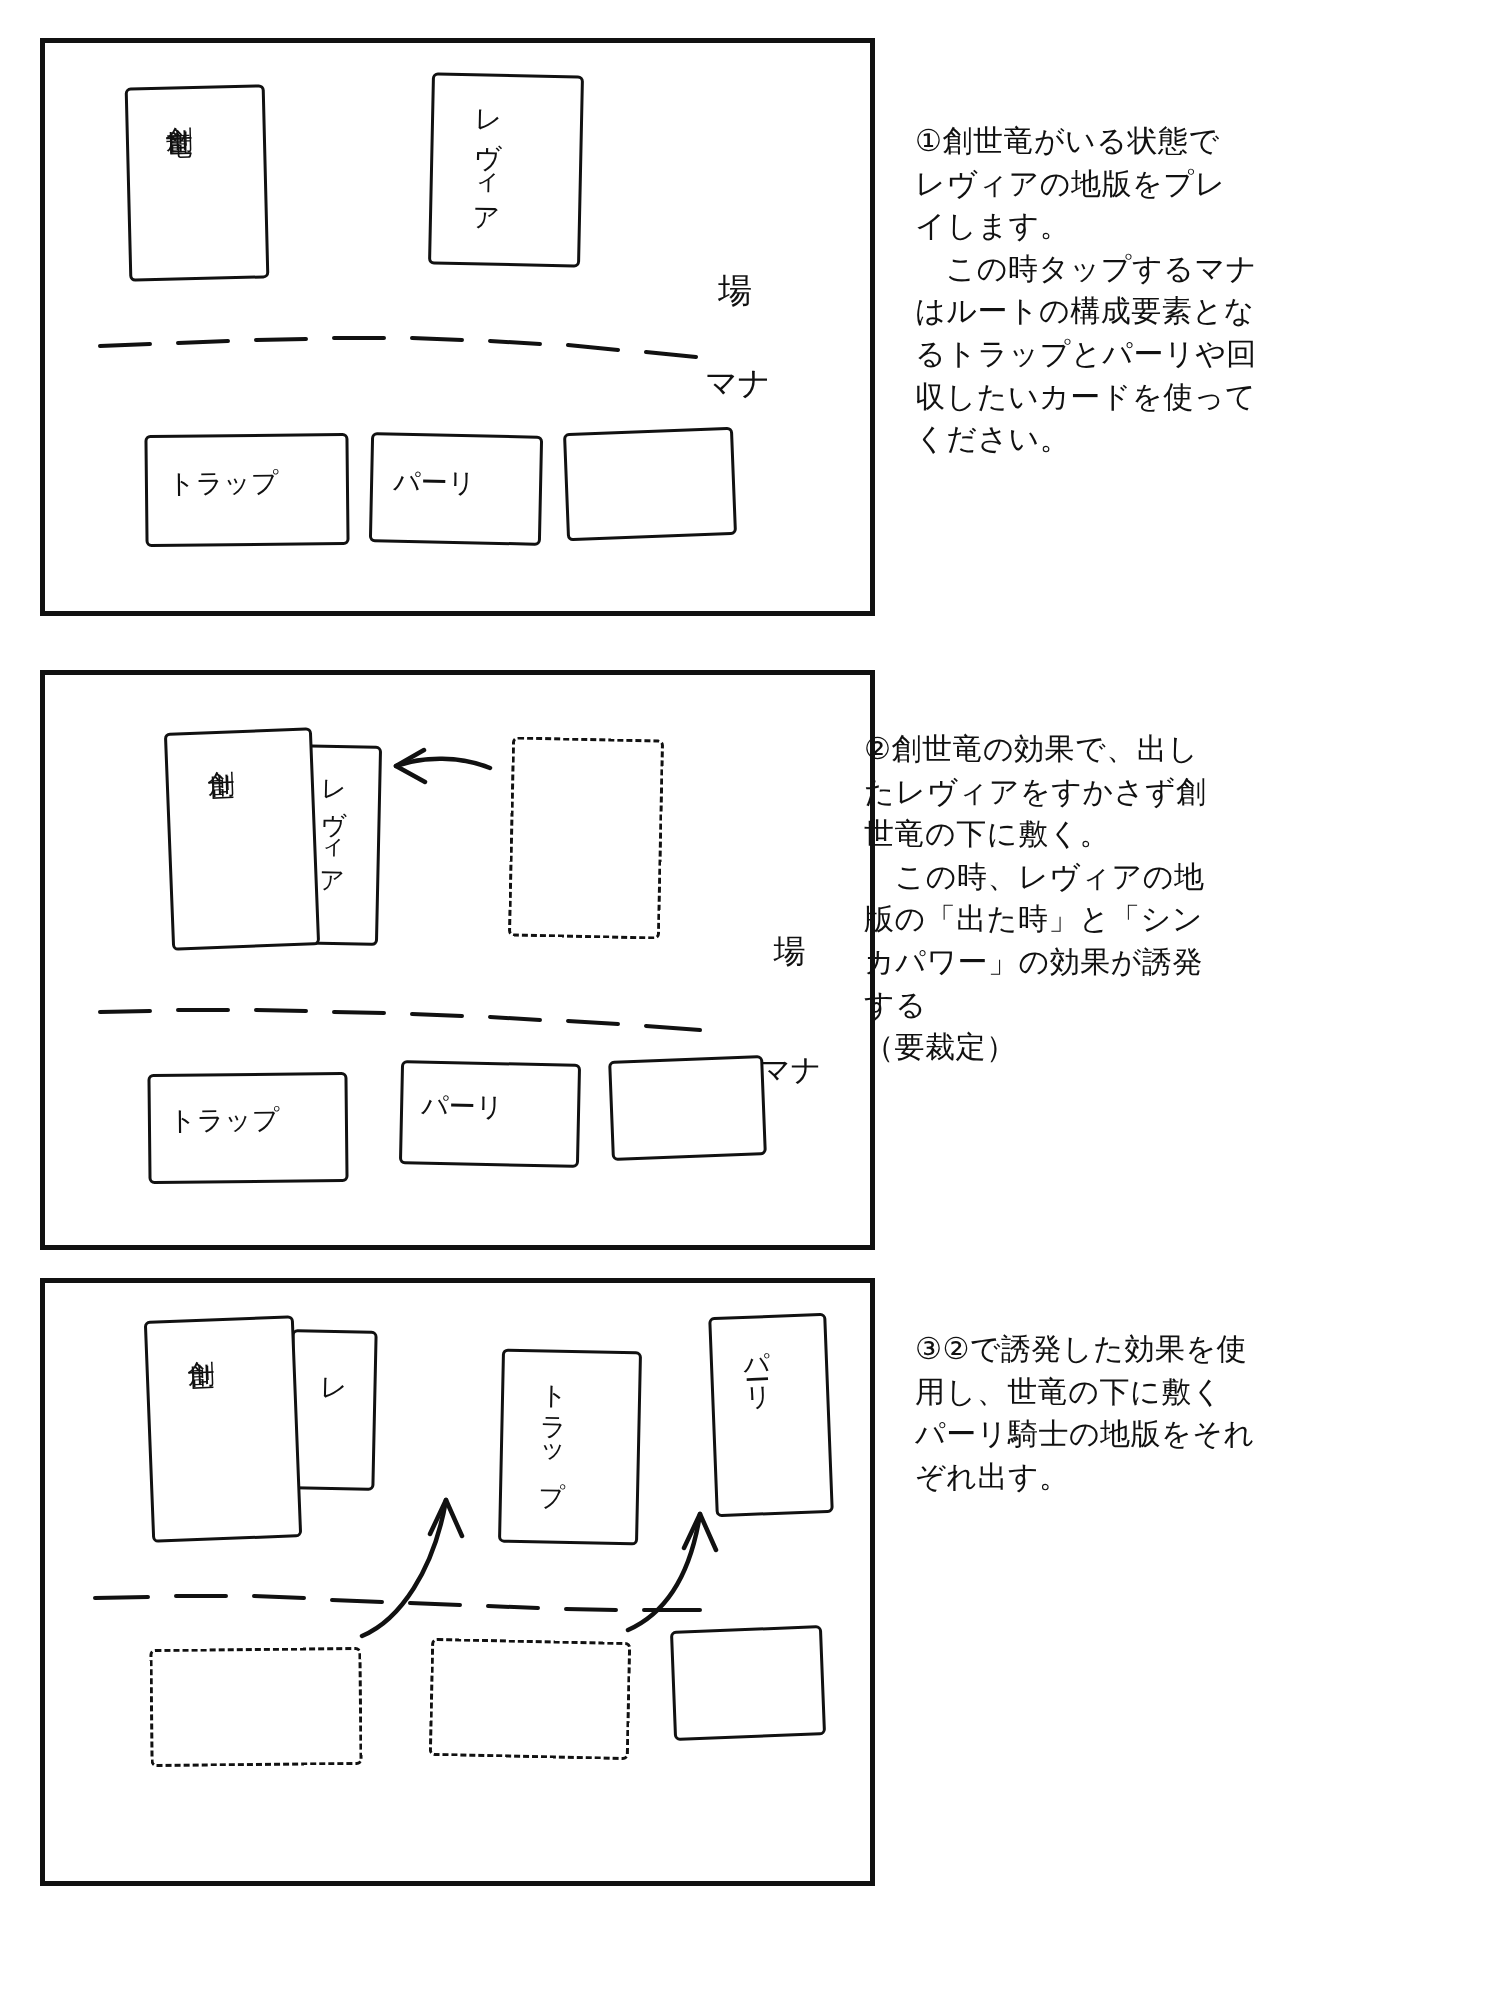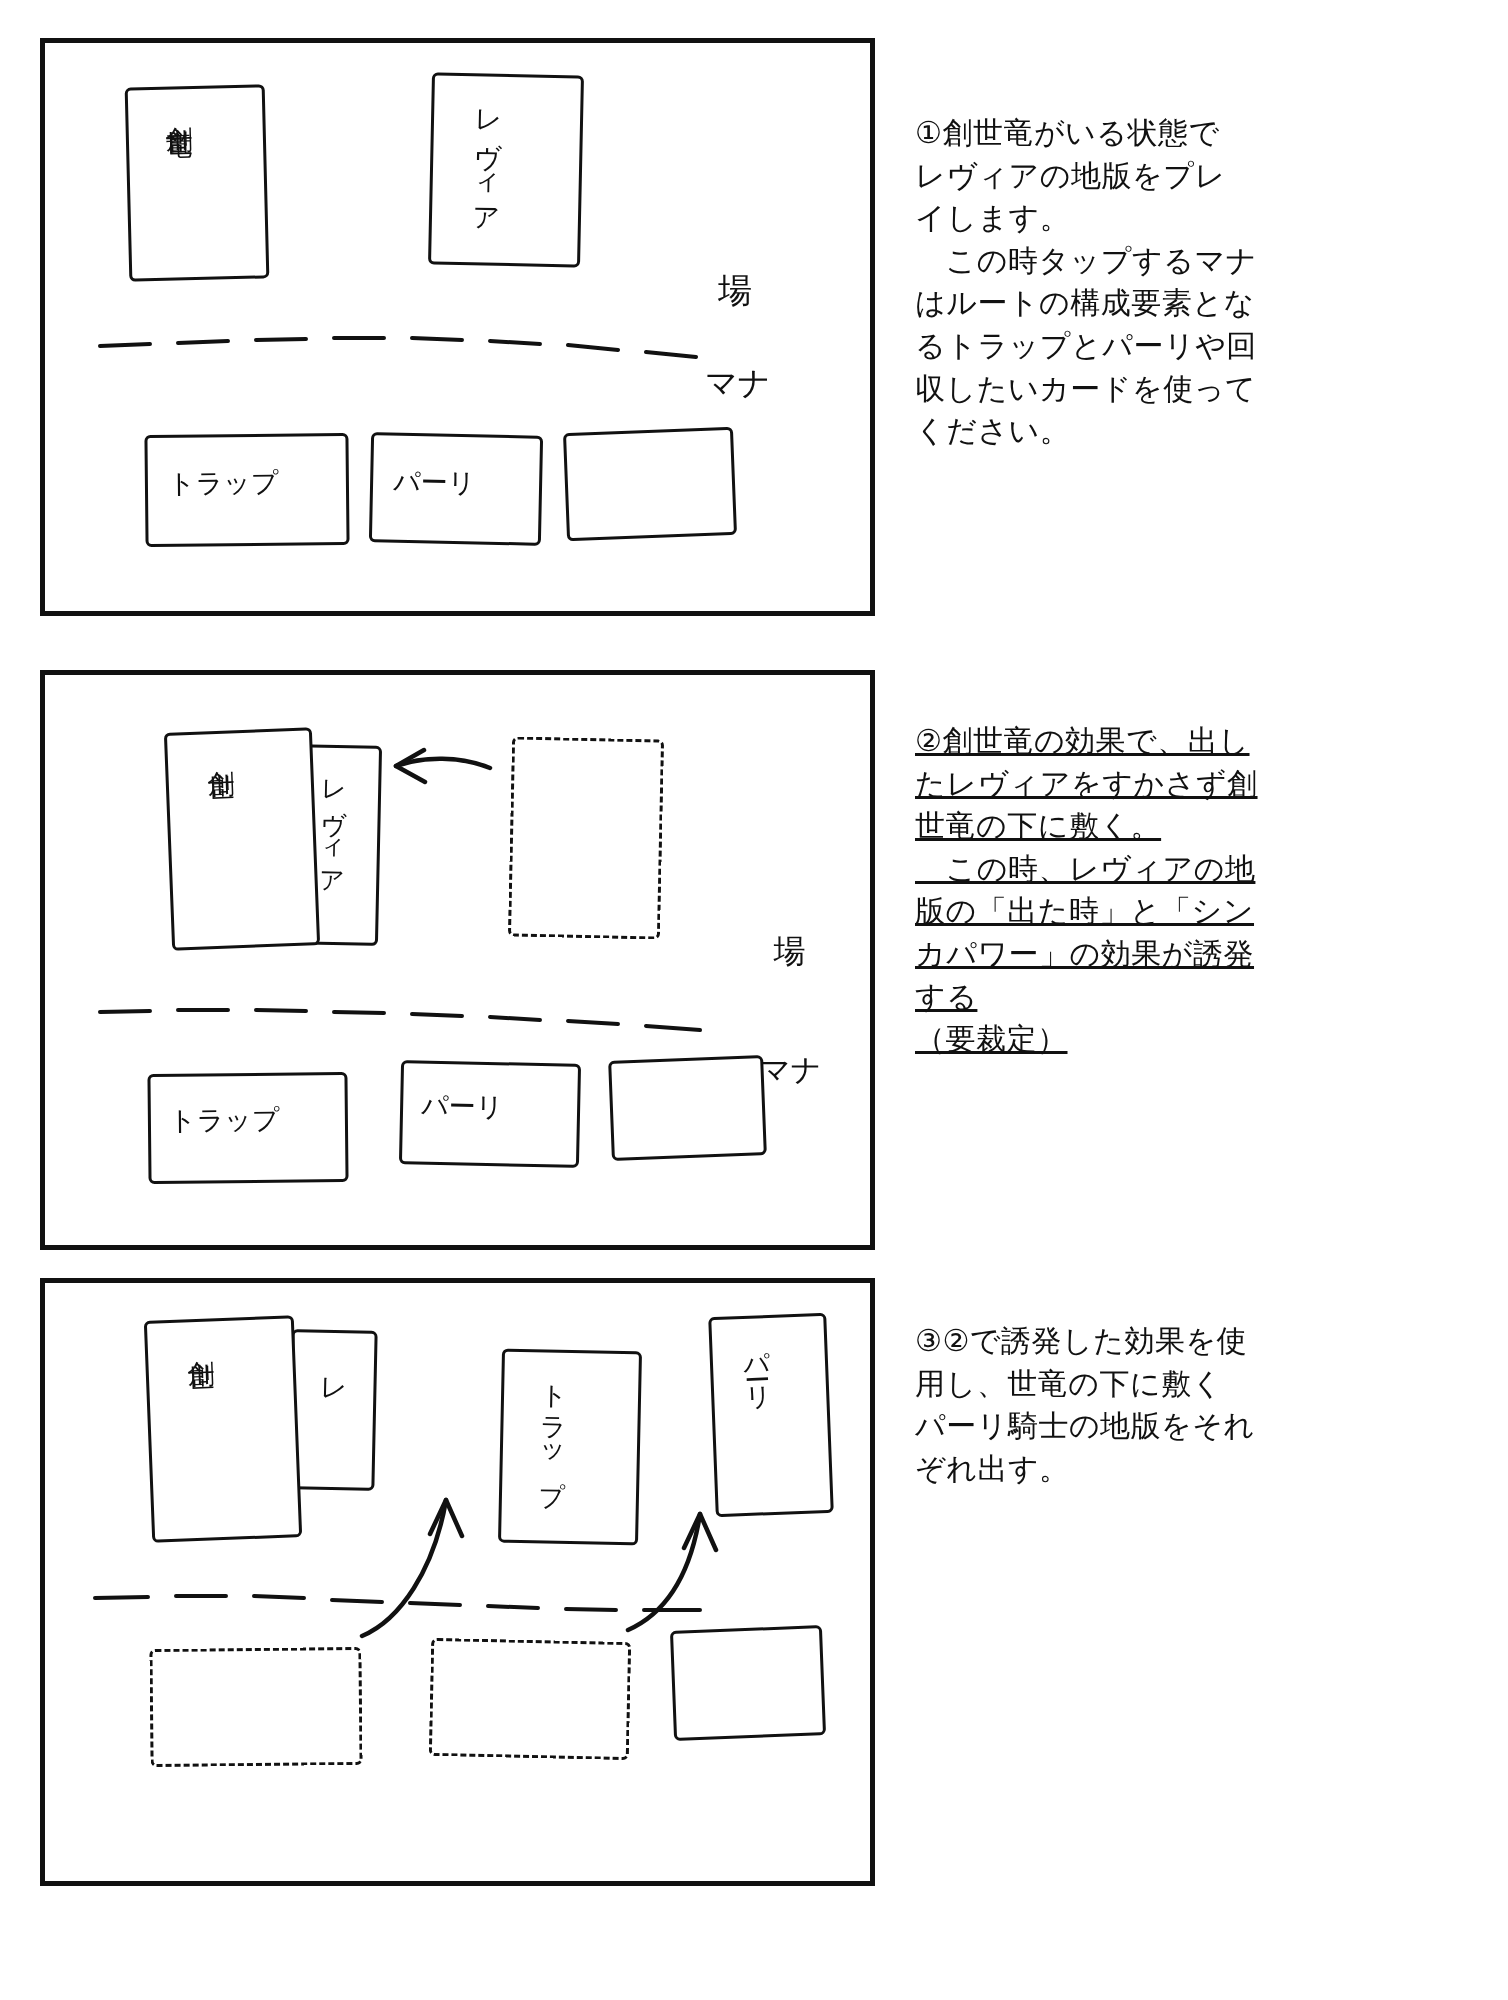--- a/index.html
+++ b/index.html
@@ -32,20 +32,21 @@
   
   .caption {
     position: absolute;
     font-family: "DejaVu Sans", sans-serif;
     font-size: 30px;
     line-height: 1.42;
     letter-spacing: 0.5px;
     color: #111111;
     white-space: pre-wrap;
     font-weight: 500;
+    margin-top: 8px;
   }
 
   
   .card {
     position: absolute;
     box-sizing: border-box;
     border: 3px solid #111111;
     background: #ffffff;
     border-radius: 6px;
   }
@@ -170,21 +171,21 @@
 
     <path d="M100 1012 L150 1011 M178 1010 L228 1010 M256 1010 L306 1011 M334 1012 L384 1013
              M412 1014 L462 1016 M490 1017 L540 1020 M568 1021 L618 1024 M646 1026 L700 1030" stroke="#111111" stroke-width="4" fill="none" stroke-linecap="round"></path>
 
     <g>
       <path d="M490 768 C 460 756, 424 756, 396 766" stroke="#111111" stroke-width="4.5" fill="none" stroke-linecap="round"></path>
       <path d="M396 766 L 424 750 M396 766 L 425 782" stroke="#111111" stroke-width="4.5" fill="none" stroke-linecap="round"></path>
     </g>
   </svg>
 
-  <div class="caption" style="left:915px; top:720px; width:565px;text-decoration:underline;">②創世竜の効果で、出し
+  <div class="caption" style="left:864px; top:720px; width:565px;">②創世竜の効果で、出し
 たレヴィアをすかさず創
 世竜の下に敷く。
 　この時、レヴィアの地
 版の「出た時」と「シン
 カパワー」の効果が誘発
 する
 （要裁定）</div>
 
   <div class="frame" style="left:40px; top:1278px; width:835px; height:608px;"></div>
 

